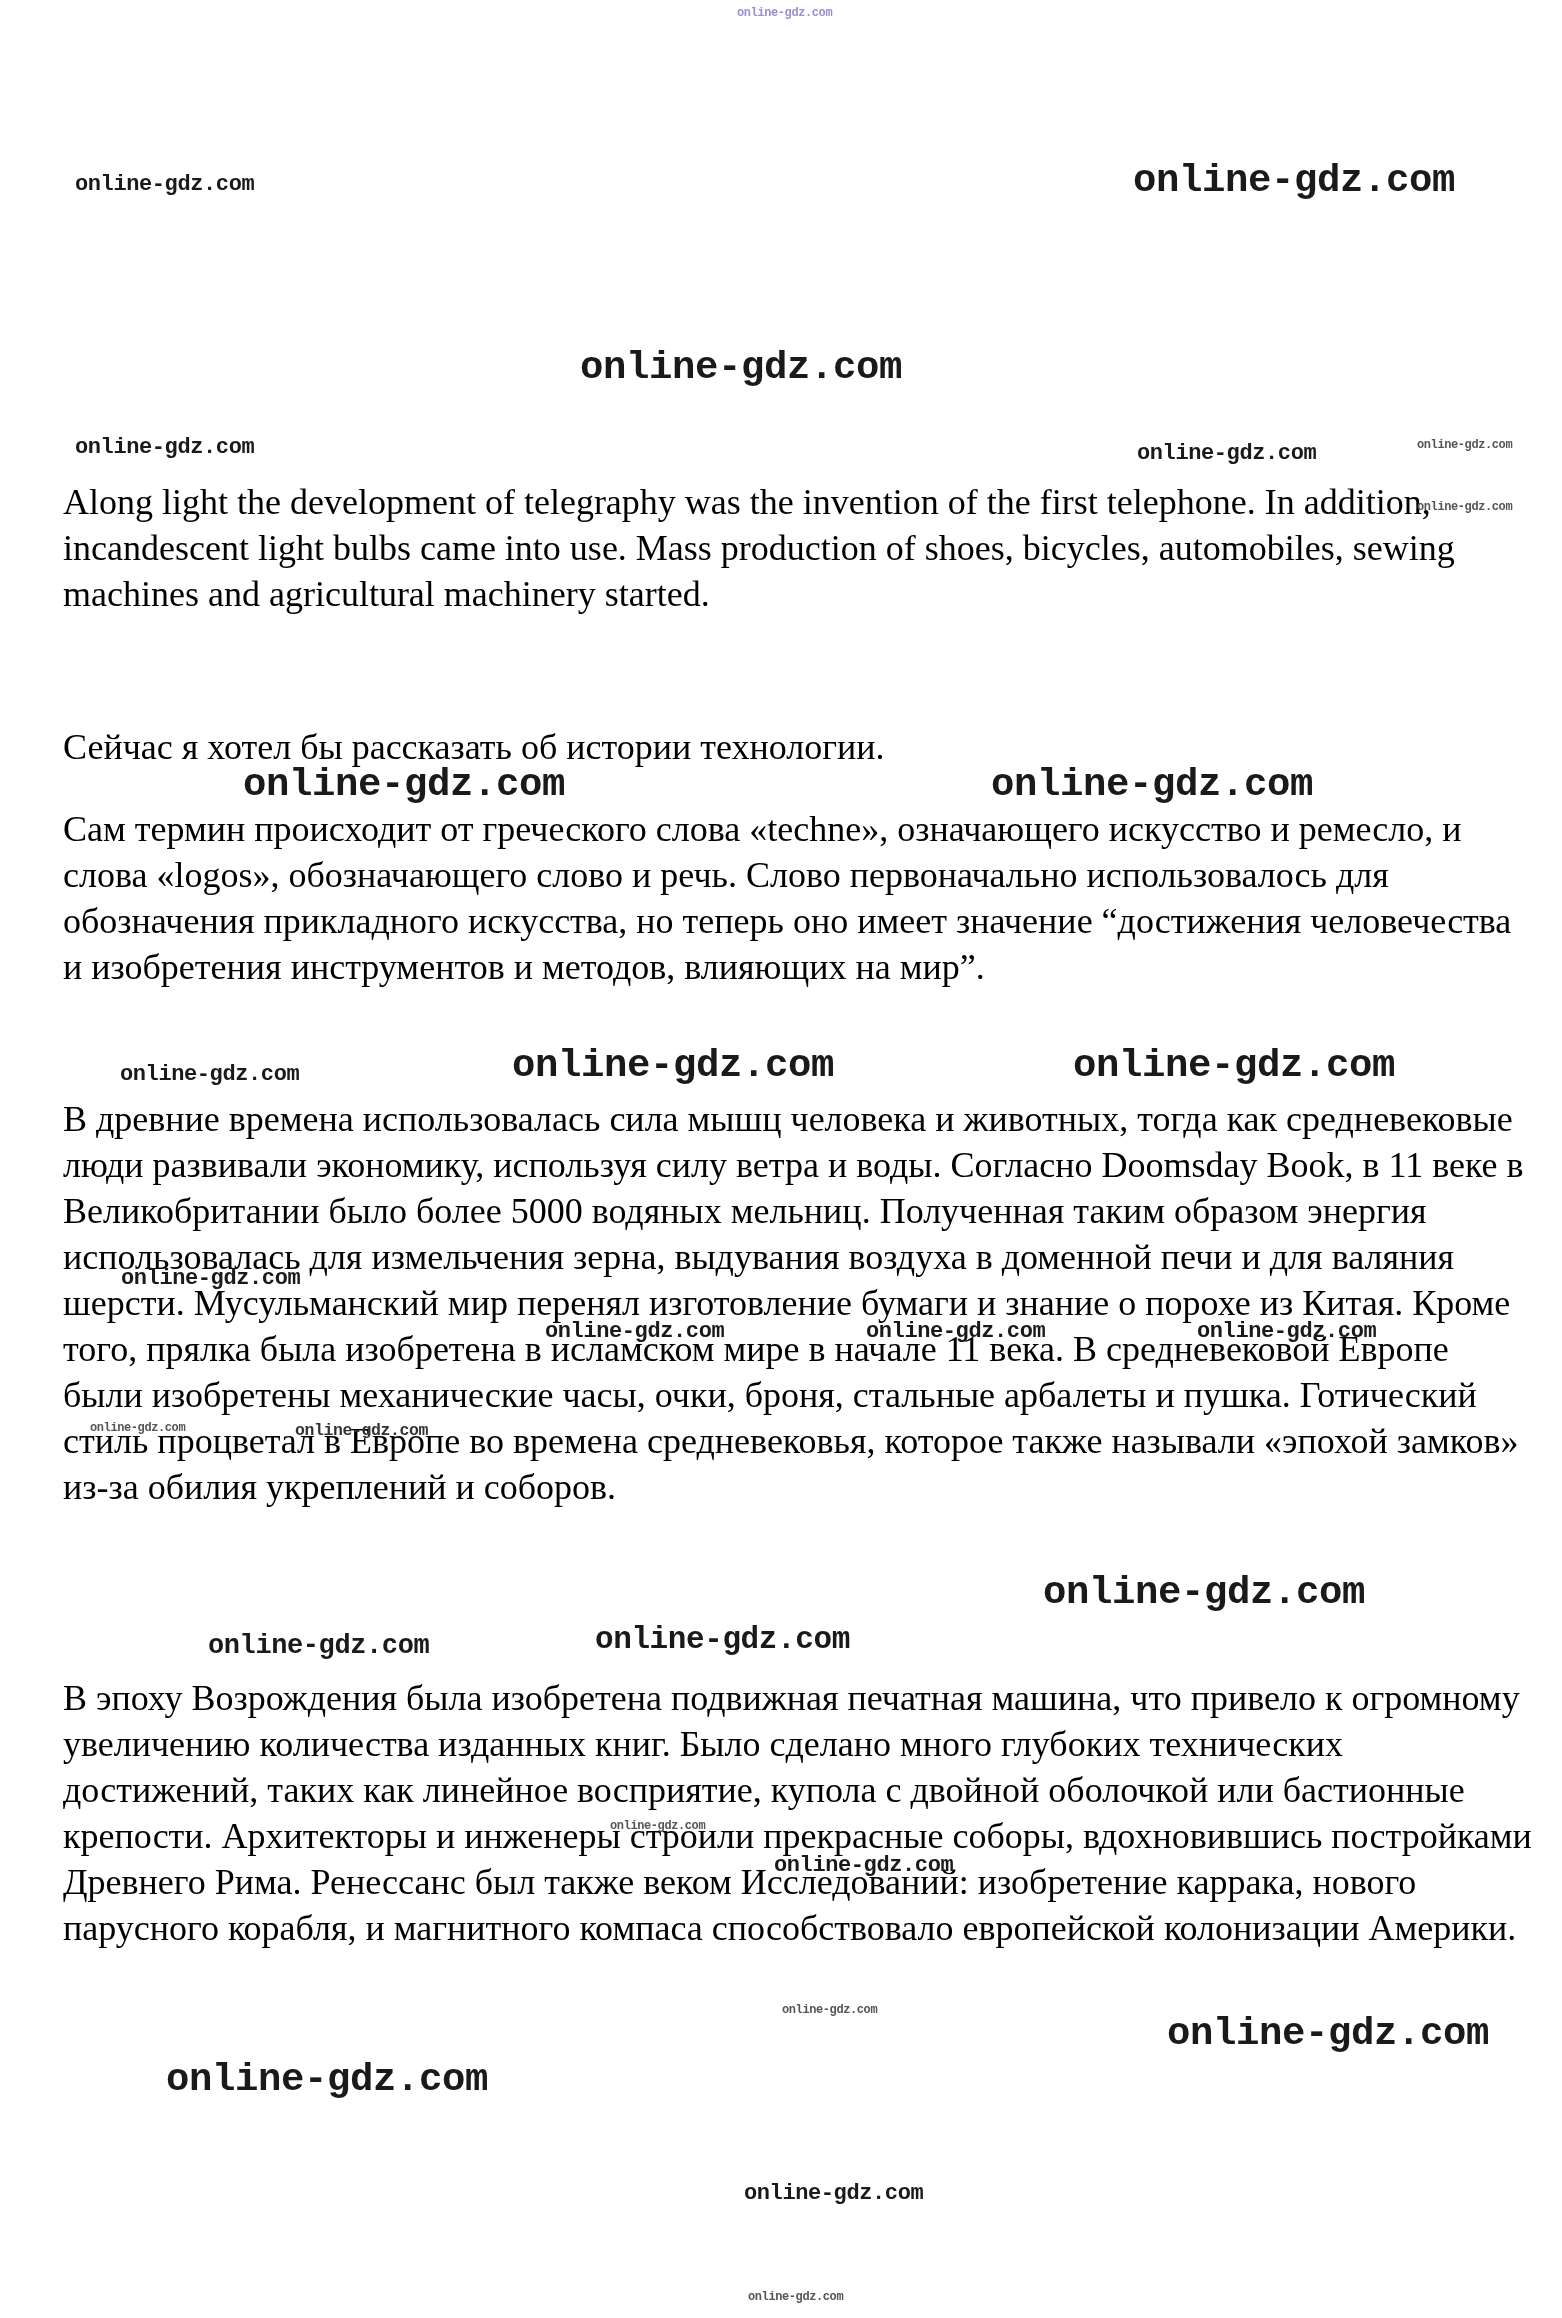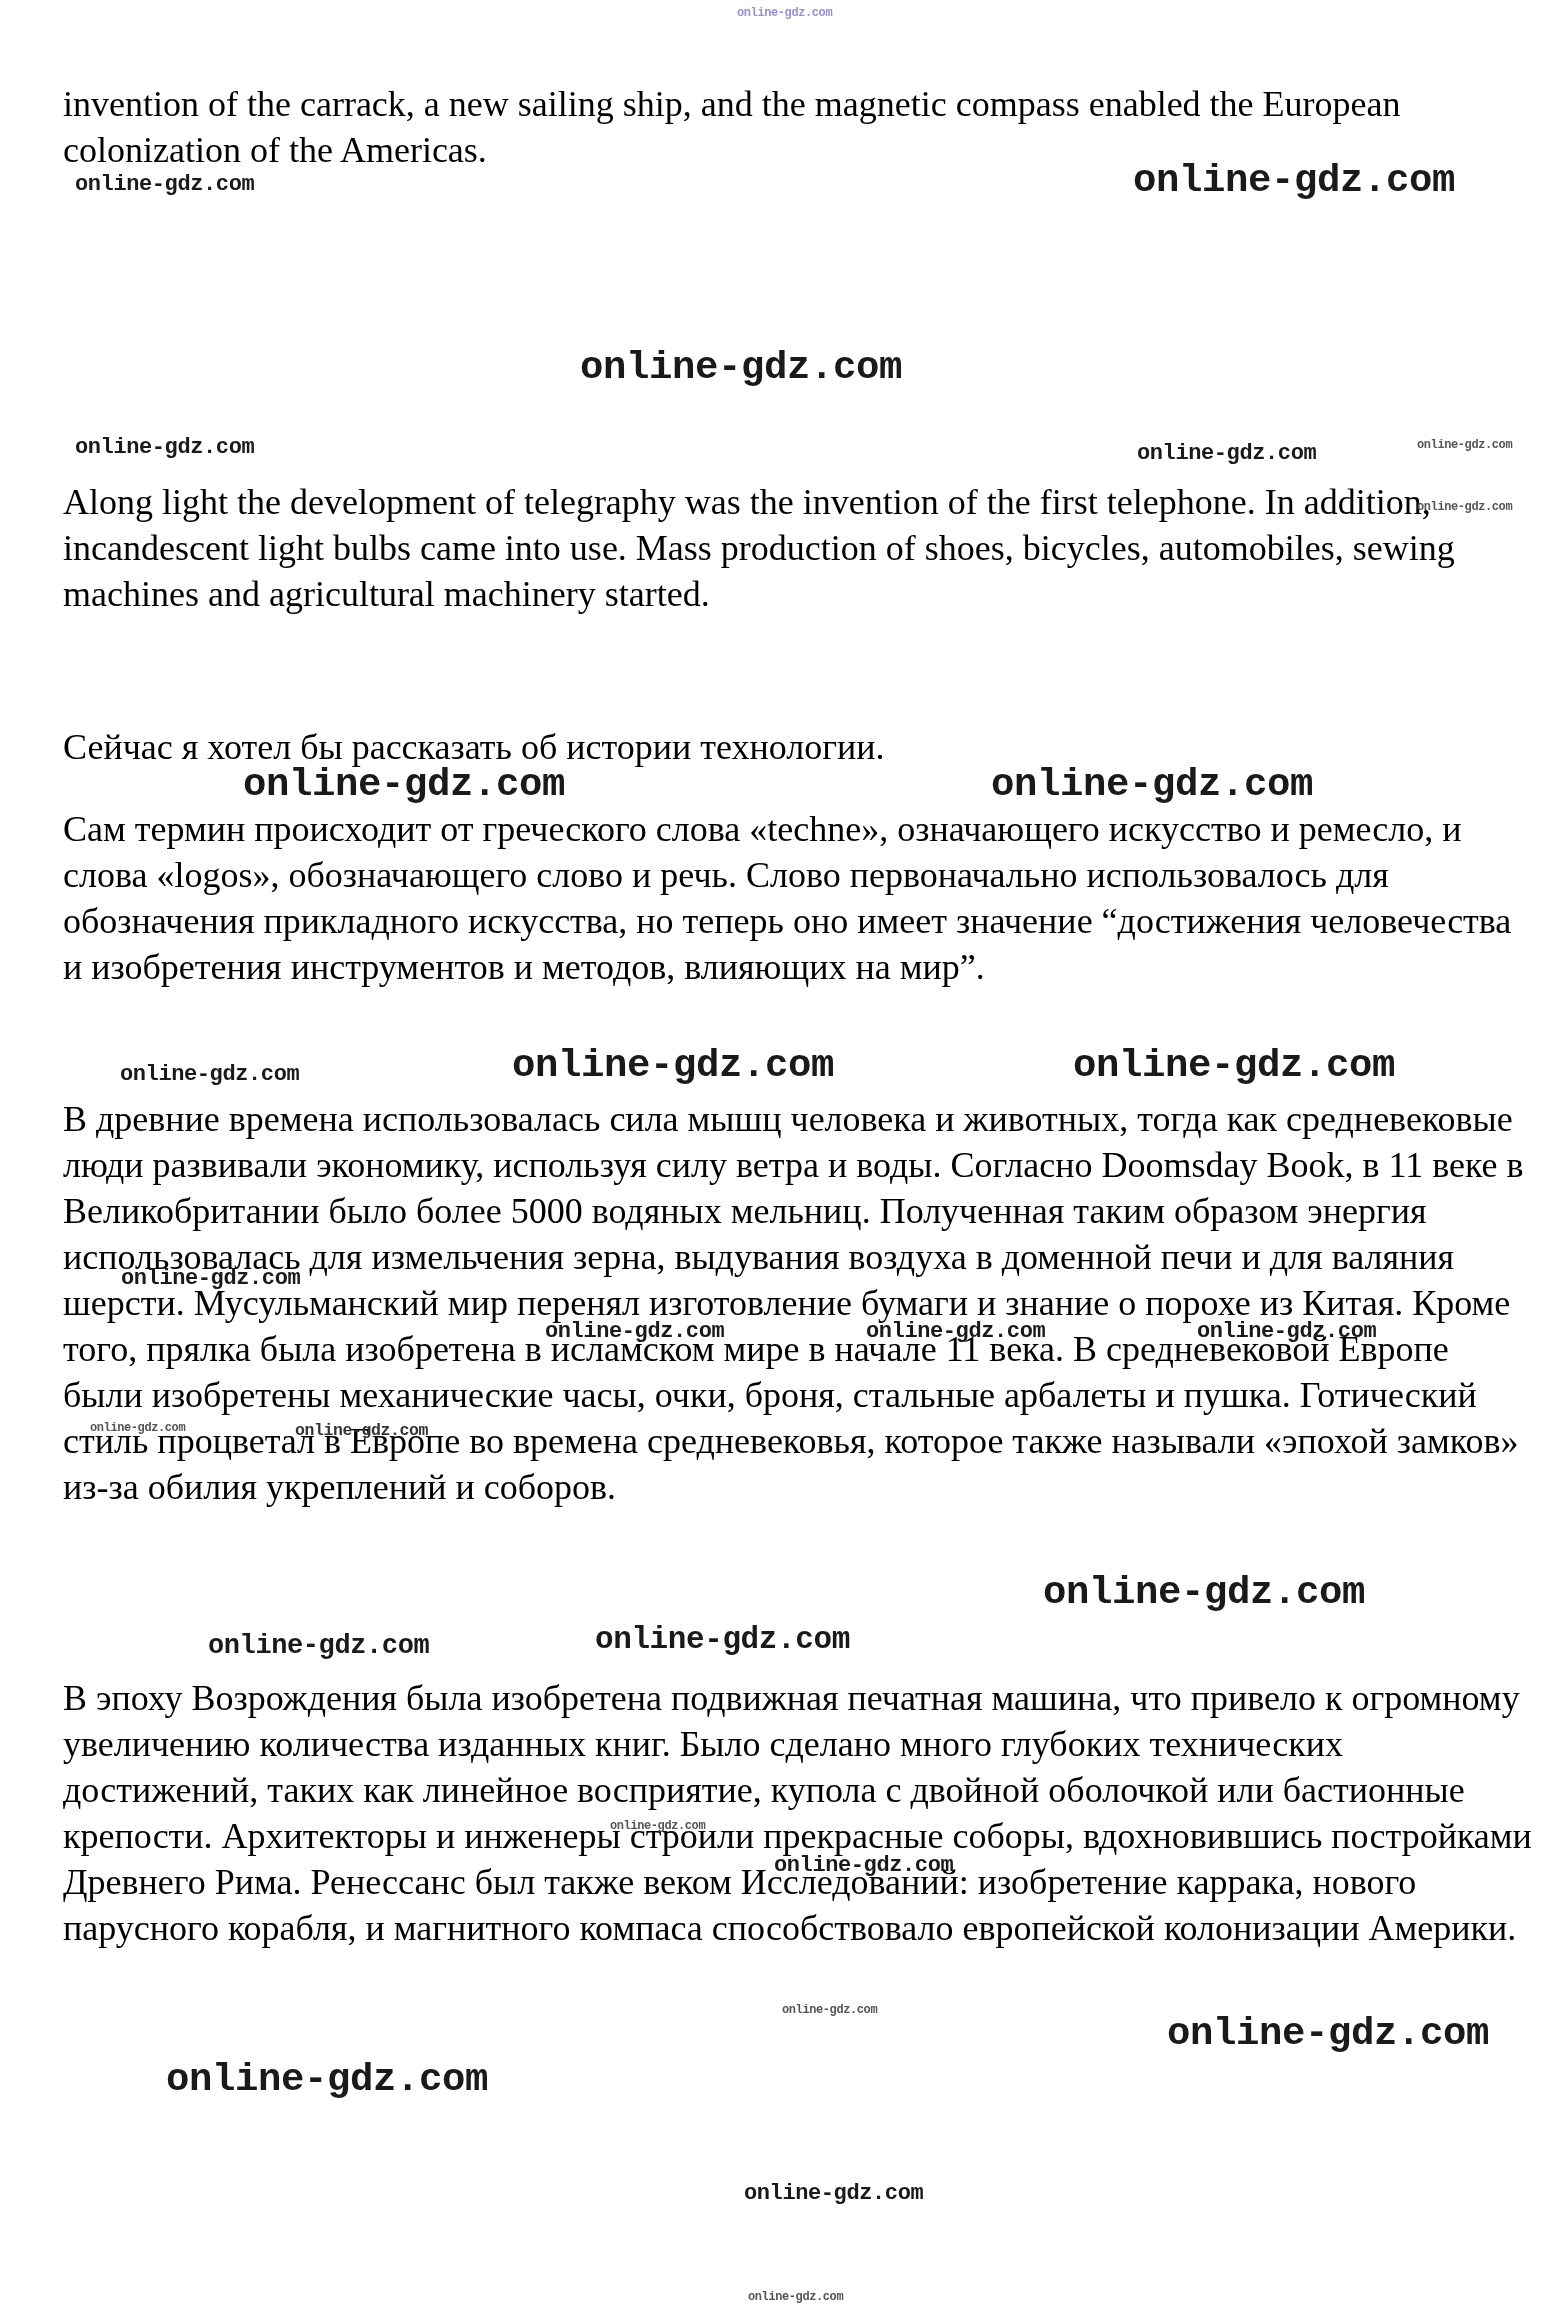--- a/index.html
+++ b/index.html
@@ -36,21 +36,20 @@
   .wm-sm  { font-size: 22px; }
   .wm-xs  { font-size: 16.5px; font-weight: 600; color: #333333; }
   .wm-xxs { font-size: 12px; font-weight: 600; color: #555555; }
   .wm-top { color: #9a8fd0; }
 </style>
 </head>
 <body>
 
 <div class="page">
 
-  <div class="para" style="top:81px">invention of the carrack, a new sailing ship, and the magnetic compass enabled the European colonization of the Americas.</div>
   <div class="para" style="top:479px">Along light the development of telegraphy was the invention of the first telephone. In addition, incandescent light bulbs came into use. Mass production of shoes, bicycles, automobiles, sewing machines and agricultural machinery started.</div>
   <div class="para" style="top:806px">Сам термин происходит от греческого слова «techne», означающего искусство и ремесло, и слова «logos», обозначающего слово и речь. Слово первоначально использовалось для обозначения прикладного искусства, но теперь оно имеет значение “достижения человечества и изобретения инструментов и методов, влияющих на мир”.</div>
   <div class="para" style="top:724px">Сейчас я хотел бы рассказать об истории технологии.</div>
   <div class="para" style="top:1096px">В древние времена использовалась сила мышц человека и животных, тогда как средневековые люди развивали экономику, используя силу ветра и воды. Согласно Doomsday Book, в 11 веке в Великобритании было более 5000 водяных мельниц. Полученная таким образом энергия использовалась для измельчения зерна, выдувания воздуха в доменной печи и для валяния шерсти. Мусульманский мир перенял изготовление бумаги и знание о порохе из Китая. Кроме того, прялка была изобретена в исламском мире в начале 11 века. В средневековой Европе были изобретены механические часы, очки, броня, стальные арбалеты и пушка. Готический стиль процветал в Европе во времена средневековья, которое также называли «эпохой замков» из-за обилия укреплений и соборов.</div>
   <div class="para" style="top:1675px">В эпоху Возрождения была изобретена подвижная печатная машина, что привело к огромному увеличению количества изданных книг. Было сделано много глубоких технических достижений, таких как линейное восприятие, купола с двойной оболочкой или бастионные крепости. Архитекторы и инженеры строили прекрасные соборы, вдохновившись постройками Древнего Рима. Ренессанс был также веком Исследований: изобретение каррака, нового парусного корабля, и магнитного компаса способствовало европейской колонизации Америки.</div>
 
   <span class="wm wm-xxs wm-top" style="left:737px;  top:6px">online-gdz.com</span>
 
   <span class="wm wm-sm" style="left:75px;  top:172px">online-gdz.com</span>
   <span class="wm wm-xl" style="left:1133px; top:159px">online-gdz.com</span>

